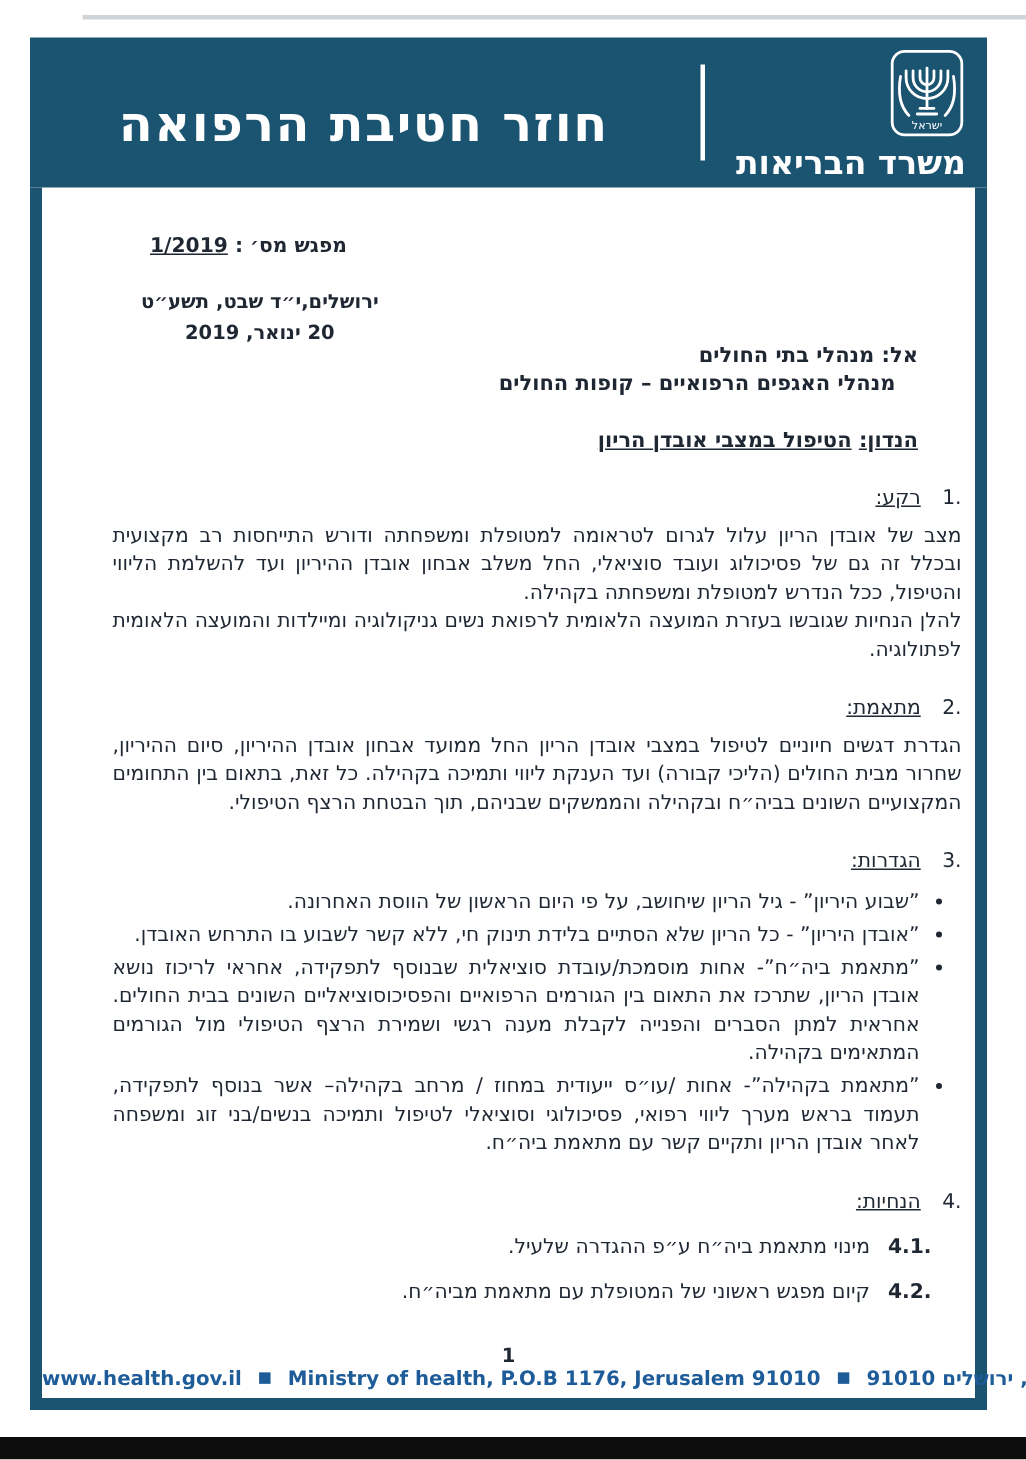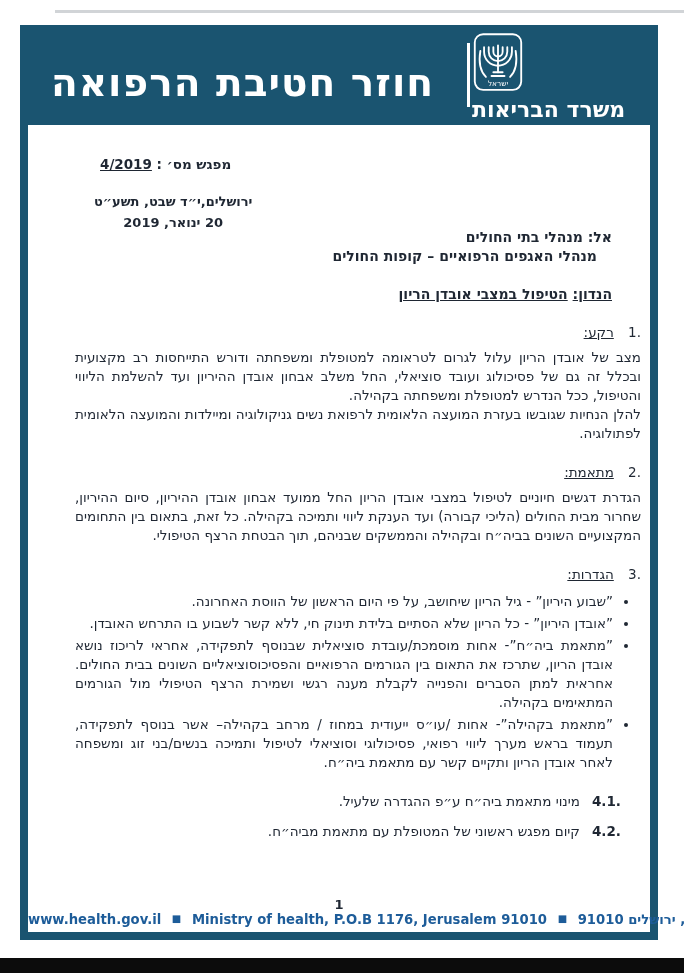--- a/index.html
+++ b/index.html
@@ -10,24 +10,24 @@
   }
   .scan-line{position:absolute;top:10px;left:55px;right:0;height:3px;background:#9aa0a6;opacity:.45;}
 
   
   .band{
     position:absolute;left:20px;top:25px;width:638px;height:100px;
     background:#1a5470;display:flex;flex-direction:row;align-items:center;
   }
   .band-title{
     flex:1;text-align:center;color:#ffffff;font-weight:bold;
-    font-size:39px;letter-spacing:1px;direction:rtl;padding-top:14px;
+    font-size:33px;letter-spacing:1px;direction:rtl;padding-top:14px;
   }
   .band-divider{width:3px;height:64px;background:#ffffff;margin:0 2px;}
-  .ministry{width:172px;display:flex;flex-direction:column;align-items:flex-start;padding:4px 14px 0 0;}
+  .ministry{width:172px;display:flex;flex-direction:column;align-items:flex-end;padding:4px 14px 0 0;}
   .emblem-svg{display:block;}
   .ministry-name{color:#ffffff;font-weight:bold;font-size:22px;margin-top:3px;direction:rtl;white-space:nowrap;}
 
   
   .frame-left{position:absolute;left:20px;top:125px;width:8px;height:815px;background:#1a5470;}
   .frame-right{position:absolute;left:650px;top:125px;width:8px;height:815px;background:#1a5470;}
   .frame-bottom{position:absolute;left:20px;top:932px;width:638px;height:8px;background:#1a5470;}
   .black-bar{position:absolute;left:0;top:958px;width:684px;height:15px;background:#0c0c0c;}
 
   
@@ -93,21 +93,21 @@
   </header>
 
   <div class="frame-left"></div>
   <div class="frame-right"></div>
   <div class="frame-bottom"></div>
 
   <main class="content">
 
     <div class="meta-number">
       <span>מפגש מס׳ :</span>
-      <span class="u">4/2019</span>
+      <span class="u">1/2019</span>
     </div>
 
     <div class="meta-dates">
       <div>ירושלים,י״ד שבט, תשע״ט</div>
       <div>20 ינואר, 2019</div>
     </div>
 
     <div class="recipients">
       <div>אל: מנהלי בתי החולים</div>
       <div class="line2">מנהלי האגפים הרפואיים – קופות החולים</div>
@@ -148,20 +148,24 @@
         </div>
         <ul class="defs">
           <li>”שבוע היריון” - גיל הריון שיחושב, על פי היום הראשון של הווסת האחרונה.</li>
           <li>”אובדן היריון” - כל הריון שלא הסתיים בלידת תינוק חי, ללא קשר לשבוע בו התרחש האובדן.</li>
           <li>”מתאמת ביה״ח”- אחות מוסמכת/עובדת סוציאלית שבנוסף לתפקידה, אחראי לריכוז נושא אובדן הריון, שתרכז את התאום בין הגורמים הרפואיים והפסיכוסוציאליים השונים בבית החולים. אחראית למתן הסברים והפנייה לקבלת מענה רגשי ושמירת הרצף הטיפולי מול הגורמים המתאימים בקהילה.</li>
           <li>”מתאמת בקהילה”- אחות /עו״ס ייעודית במחוז / מרחב בקהילה– אשר בנוסף לתפקידה, תעמוד בראש מערך ליווי רפואי, פסיכולוגי וסוציאלי לטיפול ותמיכה בנשים/בני זוג ומשפחה לאחר אובדן הריון ותקיים קשר עם מתאמת ביה״ח.</li>
         </ul>
       </section>
 
       <section class="sec sec-4">
+        <div class="sec-heading">
+          <span class="sec-num">.4</span>
+          <span class="u">הנחיות:</span>
+        </div>
         <div class="sub-wrap">
           <div class="subitem">
             <span class="si-num">.4.1</span>
             <span>מינוי מתאמת ביה״ח ע״פ ההגדרה שלעיל.</span>
           </div>
           <div class="subitem">
             <span class="si-num">.4.2</span>
             <span>קיום מפגש ראשוני של המטופלת עם מתאמת מביה״ח.</span>
           </div>
         </div>

